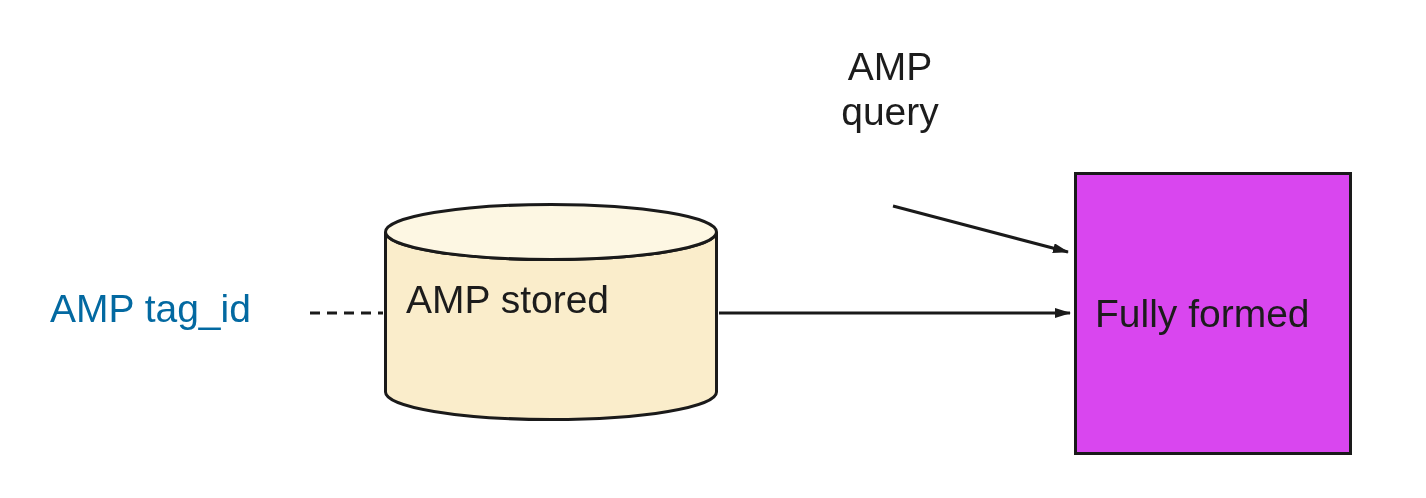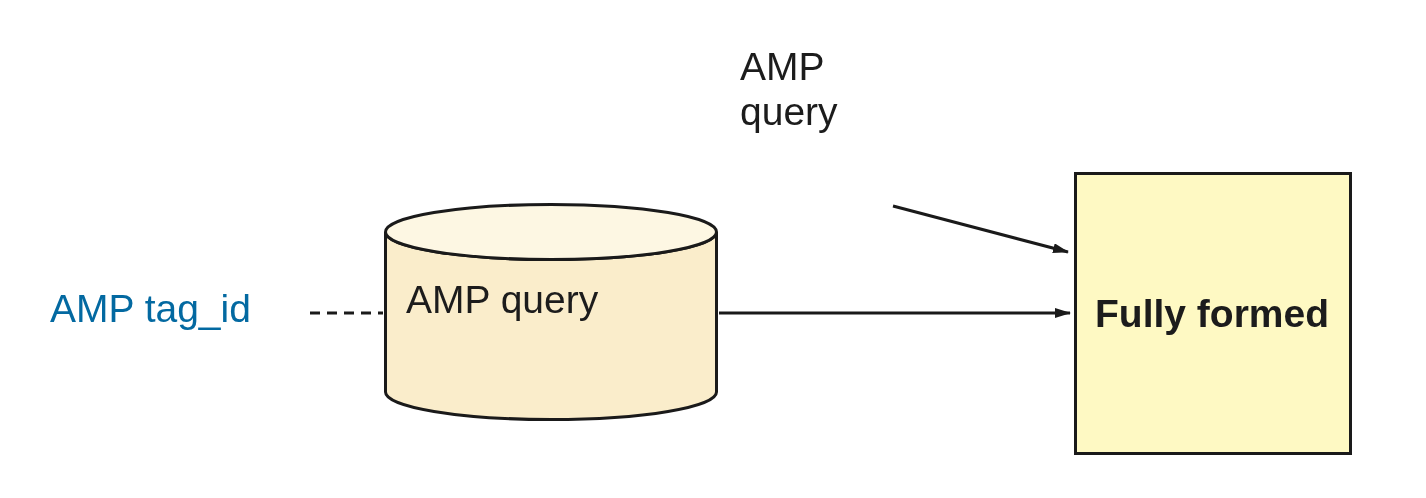--- a/index.html
+++ b/index.html
@@ -50,39 +50,38 @@
     line-height: 47px;
     white-space: nowrap;
   }
   .node-rect {
     position: absolute;
     left: 1074px;
     top: 172px;
     width: 278px;
     height: 283px;
     box-sizing: border-box;
-    background: #fef9c3;
+    background: #d946ef;
     border: 3px solid #1a1a1a;
     display: flex;
     flex-direction: column;
     justify-content: center;
     padding-left: 18px;
-    font-weight: bold;
   }
   .node-rect .line {
     font-size: 39px;
     line-height: 47px;
     white-space: nowrap;
   }
   .query-label {
     position: absolute;
     left: 740px;
     top: 44px;
     width: 300px;
-    text-align: left;
+    text-align: center;
     font-size: 39px;
     line-height: 45px;
   }
   .query-label span { display: block; }
 </style>
 </head>
 <body>
 
 <div class="canvas">
 
@@ -103,21 +102,21 @@
     <span>AMP</span>
     <span>query</span>
   </div>
 
   <div class="node-cylinder">
     <svg width="334" height="218" viewBox="0 0 334 218" xmlns="http://www.w3.org/2000/svg">
       <path d="M1.5,29 L1.5,189 A165.5,27.5 0 0 0 332.5,189 L332.5,29 A165.5,27.5 0 0 1 1.5,29 Z" fill="#FAEDCB" stroke="#1a1a1a" stroke-width="3"></path>
       <ellipse cx="167" cy="29" rx="165.5" ry="27.5" fill="#FDF7E3" stroke="#1a1a1a" stroke-width="3"></ellipse>
     </svg>
     <div class="cylinder-label">
-      <div>AMP query</div>
+      <div>AMP stored</div>
     </div>
   </div>
 
   <div class="node-rect">
     <div class="line">Fully formed</div>
   </div>
 
 </div>
 
 </body></html>

